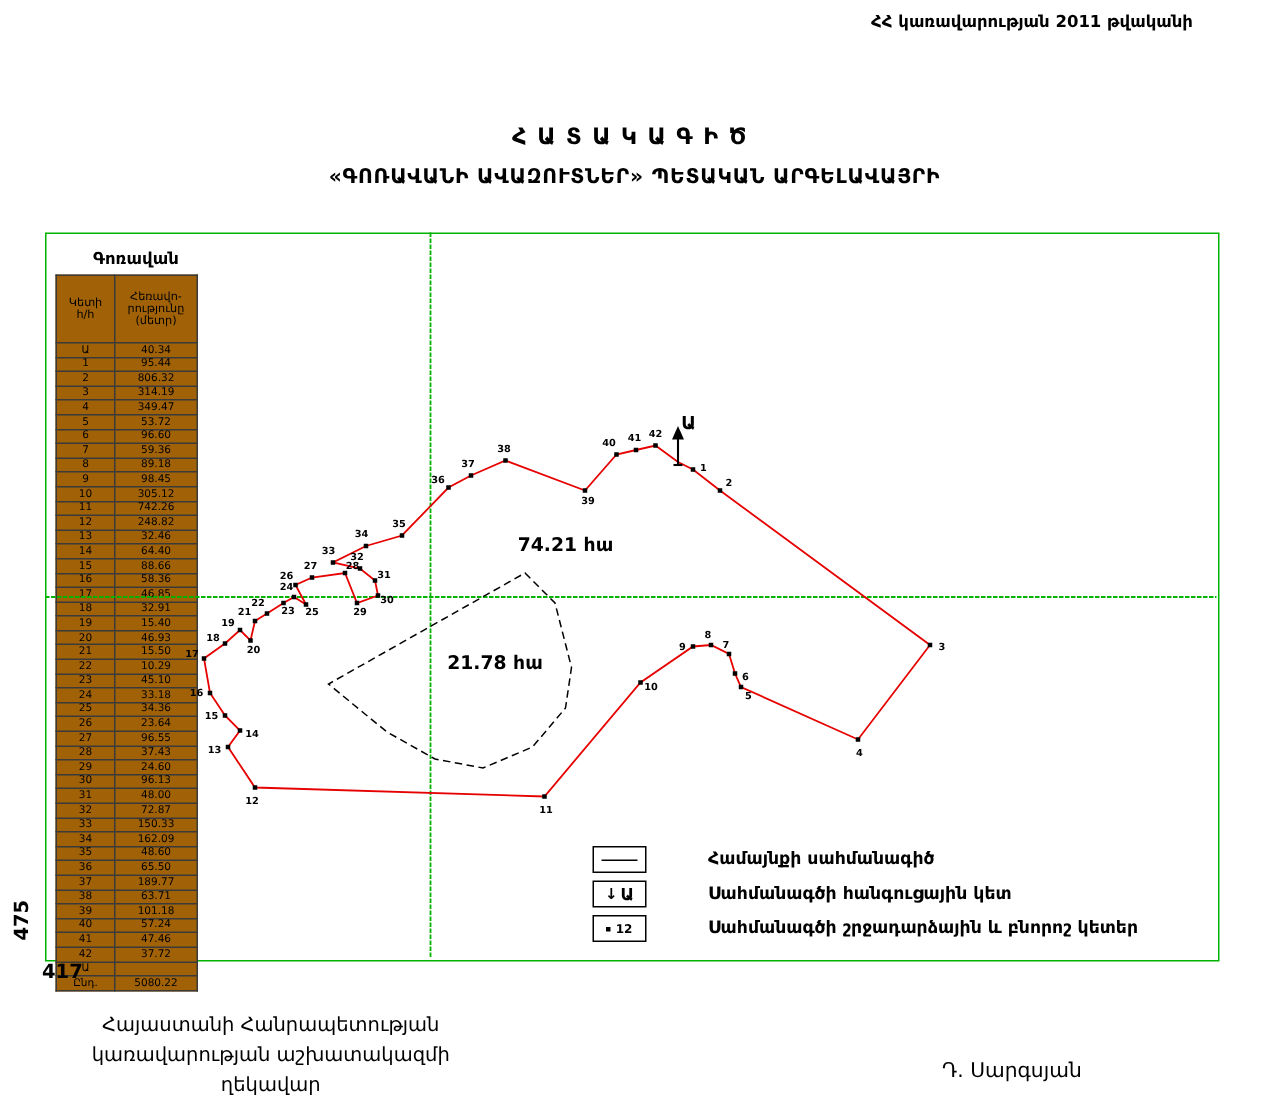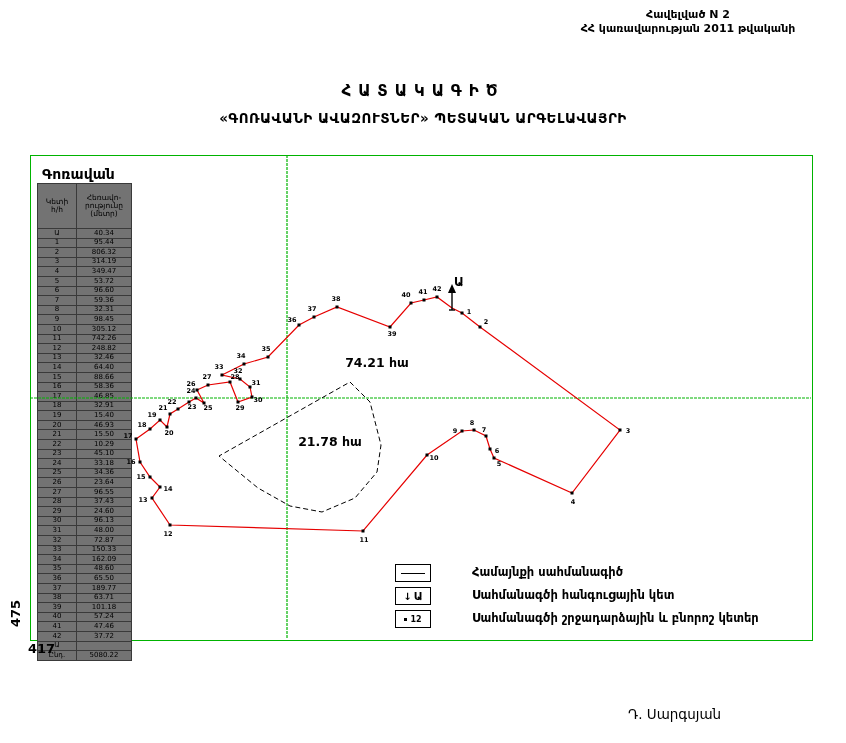--- a/index.html
+++ b/index.html
@@ -18,23 +18,23 @@
   .title2 {
     position:absolute; left:0; top:110px; width:846px; text-align:center;
     font-weight:bold; font-size:13.5px; letter-spacing:0.5px;
   }
   .map-frame {
     position:absolute; left:30px; top:155px; width:781px; height:484px;
     border:1px solid #00b300;
   }
   #map-svg { position:absolute; left:0; top:0; width:846px; height:743px; pointer-events:none; }
   .tbl-title {
-    position:absolute; left:42px; top:166px; font-weight:bold; font-size:14px;
-  }
-  .tbl-wrap { position:absolute; left:37px; top:183px; background:#737373; }
+    position:absolute; left:62px; top:166px; font-weight:bold; font-size:11px;
+  }
+  .tbl-wrap { position:absolute; left:37px; top:183px; background:#a16207; }
   table.dist { border-collapse:collapse; }
   table.dist th, table.dist td {
     border:1px solid #3a3a3a; font-size:7px; line-height:1.05;
     text-align:center; vertical-align:middle; padding:0 1px; font-weight:normal;
   }
   table.dist th { height:44px; white-space:pre-line; font-size:7.5px; }
   table.dist td { height:8.6px; }
   table.dist .c1 { width:36px; }
   table.dist .c2 { width:52px; }
   .legend-title {
@@ -67,21 +67,20 @@
     font-size:13px; line-height:1.55;
   }
   .signature { position:absolute; left:612px; top:706px; font-size:13.5px;margin-left:16px; }
 </style>
 </head>
 <body>
 
 <div id="page">
 
   <div class="annex">
-    <div>Հավելված N 2</div>
     <div>ՀՀ կառավարության 2011 թվականի</div>
   </div>
 
   <div class="title1">ՀԱՏԱԿԱԳԻԾ</div>
   <div class="title2">«ԳՈՌԱՎԱՆԻ ԱՎԱԶՈՒՏՆԵՐ» ՊԵՏԱԿԱՆ ԱՐԳԵԼԱՎԱՅՐԻ</div>
 
   <div class="map-frame"></div>
 
   <div class="tbl-title">Գոռավան</div>
   <div class="tbl-wrap">
@@ -123,21 +122,21 @@
           <tr>
             <td class="c1">6</td>
             <td class="c2">96.60</td>
           </tr>
           <tr>
             <td class="c1">7</td>
             <td class="c2">59.36</td>
           </tr>
           <tr>
             <td class="c1">8</td>
-            <td class="c2">32.31</td>
+            <td class="c2">89.18</td>
           </tr>
           <tr>
             <td class="c1">9</td>
             <td class="c2">98.45</td>
           </tr>
           <tr>
             <td class="c1">10</td>
             <td class="c2">305.12</td>
           </tr>
           <tr>
@@ -395,15 +394,20 @@
     <span class="legend-box">
       <span class="sq"></span>
       <span class="num">12</span>
     </span>
     <span class="legend-label">Սահմանագծի շրջադարձային և բնորոշ կետեր</span>
   </div>
 
   <div class="coord-left">475</div>
   <div class="coord-bottom">417</div>
 
+  <div class="footer-left">
+    <div>Հայաստանի Հանրապետության</div>
+    <div>կառավարության աշխատակազմի</div>
+    <div>ղեկավար</div>
+  </div>
   <div class="signature">Դ. Սարգսյան</div>
 
 </div>
 
 </body></html>

